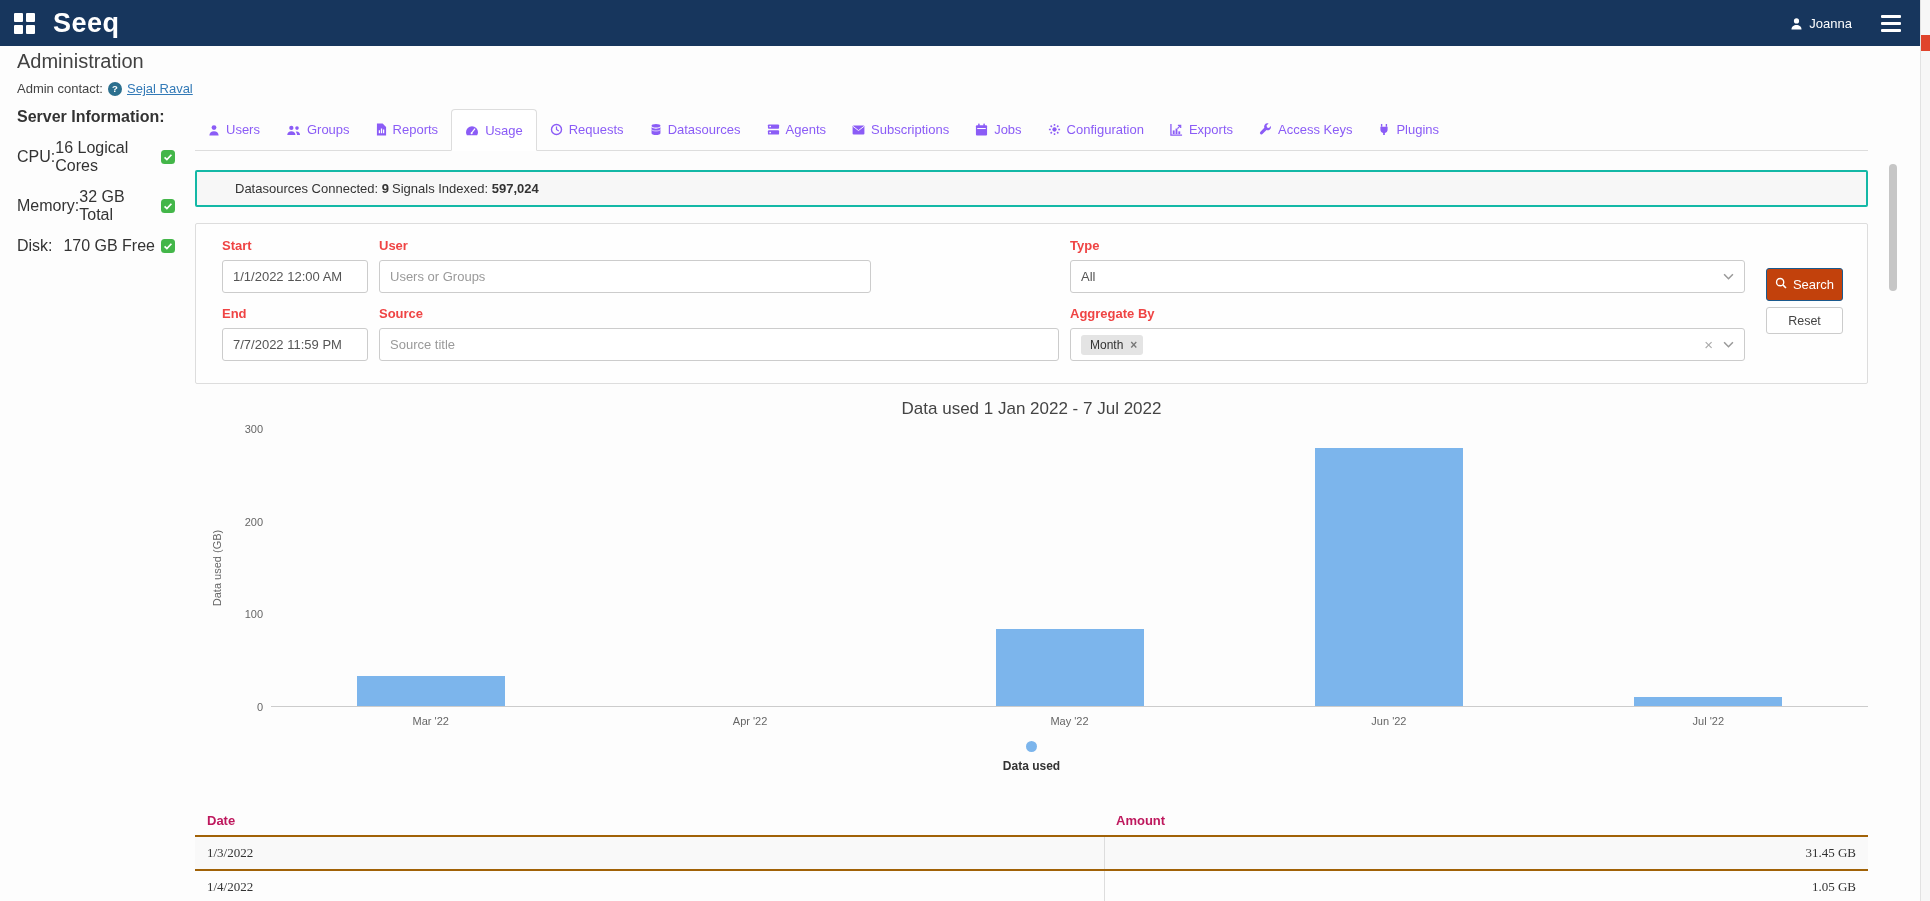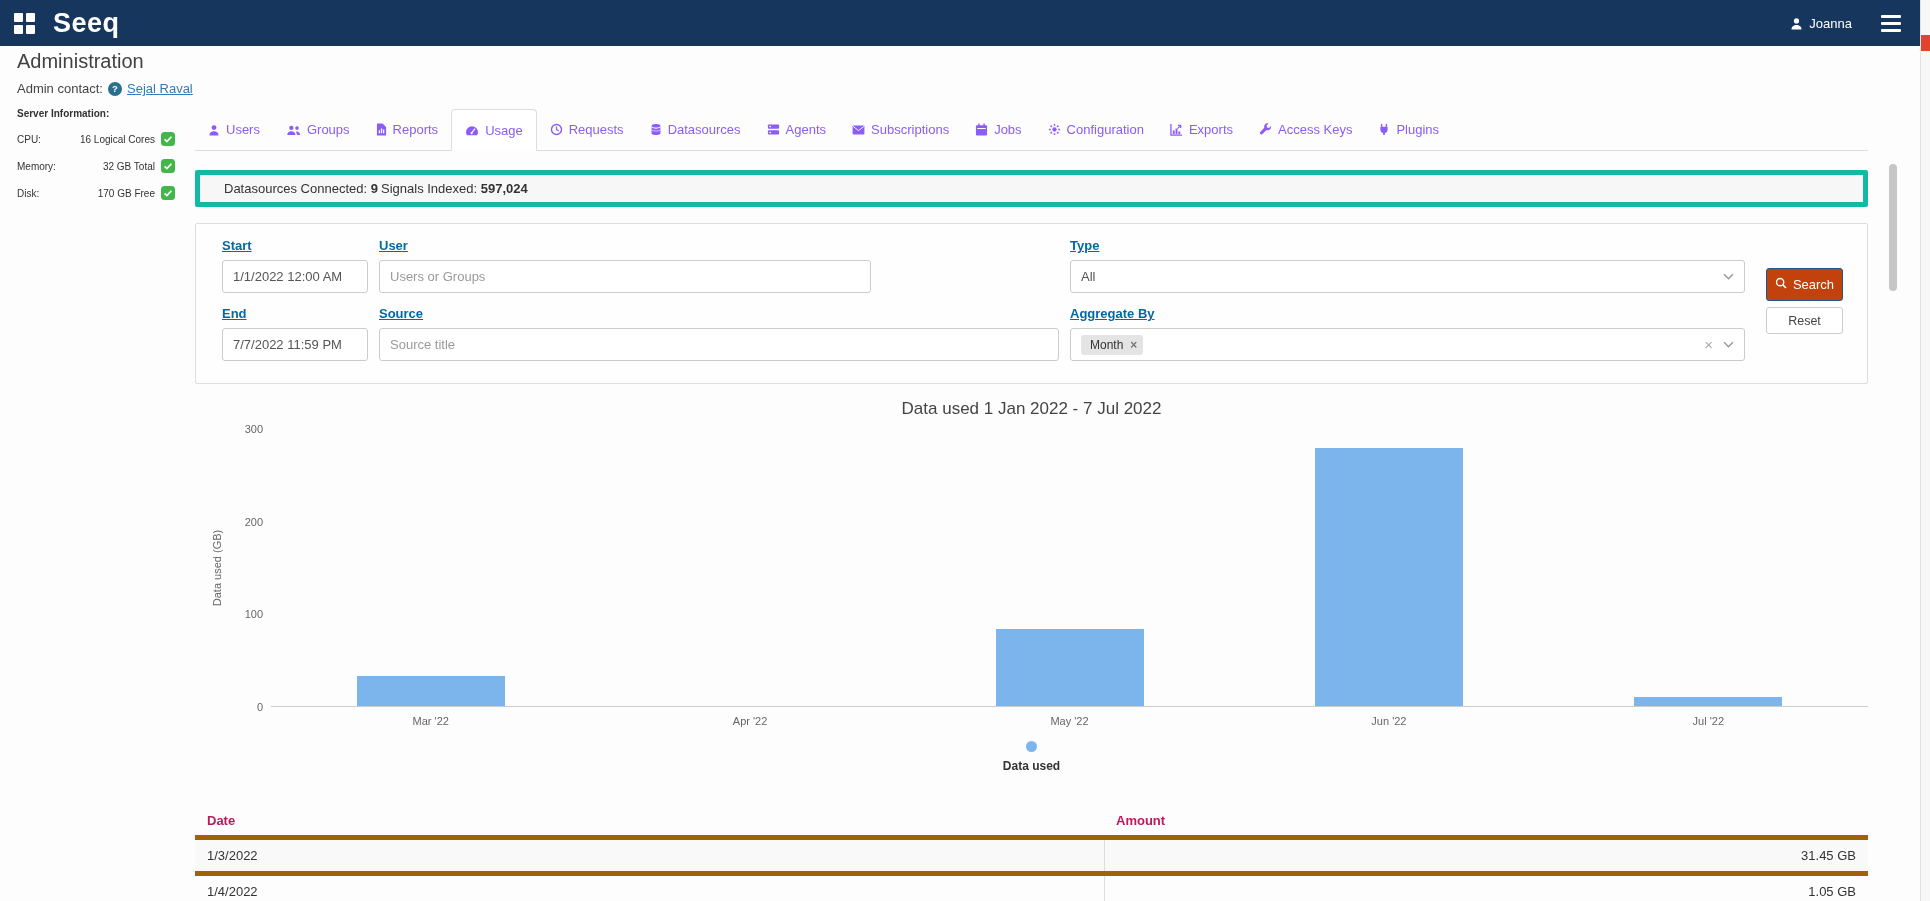--- a/index.html
+++ b/index.html
@@ -28,46 +28,46 @@
 
   
   .content { position:absolute; top:46px; left:0; right:10px; bottom:0; overflow:hidden; }
   .page-head { padding:4px 0 0 17px; }
   h1 { font-size:20px; font-weight:400; color:#424242; }
   .admin-contact { margin-top:8px; display:flex; align-items:center; gap:5px; font-size:13px; color:#444; }
   .admin-contact a { color:#337ab7; text-decoration:underline; }
   .q-icon svg { display:block; }
 
   
-  .server-info { position:absolute; left:17px; top:62px; width:158px; font-size:10px; }
+  .server-info { position:absolute; left:17px; top:62px; width:158px; font-size:16px; }
   .si-heading { font-weight:bold; }
   .si-row { display:flex; align-items:center; margin-top:13px; }
   .si-value { margin-left:auto; }
   .si-check { margin-left:6px; display:flex; }
   .si-check svg { display:block; }
 
   
   .main-col { position:absolute; left:195px; top:63px; width:1673px; }
 
   
   .tab-bar { display:flex; align-items:flex-end; border-bottom:1px solid #ddd; height:42px; }
   .tab { display:flex; align-items:center; gap:6px; height:41px; padding:0 13px; color:#8b5cf6; font-size:13px; cursor:pointer; white-space:nowrap; }
   .tab-ic { display:flex; align-items:center; }
   .tab.active { background:#fff; border:1px solid #ddd; border-bottom:1px solid #fff; border-radius:4px 4px 0 0; height:42px; margin-bottom:-1px; }
 
   
-  .status-bar { margin-top:19px; height:37px; background:#f7f7f7; border:5px solid #14b8a6; border-radius:2px;
-                display:flex; align-items:center; padding:0 24px; font-size:13px; color:#333; }
+  .status-bar { margin-top:19px; height:37px; background:#f7f7f7; border:2px solid #14b8a6; border-radius:2px;
+                display:flex; align-items:center; padding:0 38px; font-size:13px; color:#333; }
   .sb-g1 { width:157px; }
   .status-bar b { font-weight:bold; }
 
   
   .filter-panel { margin-top:16px; height:161px; border:1px solid #ddd; border-radius:2px; background:#fefefe; position:relative; }
   .field { position:absolute; }
-  .f-label { display:block; font-weight:bold; font-size:13px; color:#0369a1; margin-bottom:7px;text-decoration:underline; }
+  .f-label { display:block; font-weight:bold; font-size:13px; color:#ef4444; margin-bottom:7px; }
   .txt { height:33px; border:1px solid #ccc; border-radius:3px; padding:0 10px; font-size:13px; color:#555;
          font-family:"Liberation Sans", sans-serif; background:#fff; width:100%; }
   .txt::placeholder { color:#9a9a9a; }
   .select-box { height:33px; border:1px solid #ccc; border-radius:3px; background:#fff; display:flex; align-items:center;
                 padding:0 10px; font-size:13px; color:#555; cursor:pointer; }
   .select-box .caret { margin-left:auto; display:flex; align-items:center; }
   .f-start { left:26px; top:14px; width:146px; }
   .f-user { left:183px; top:14px; width:492px; }
   .f-type { left:874px; top:14px; width:675px; }
   .f-end { left:26px; top:82px; width:146px; }
@@ -100,21 +100,21 @@
   .legend { margin-top:14px; display:flex; align-items:center; justify-content:center; gap:7px;
             font-size:12px; font-weight:bold; color:#333;flex-direction:column; }
   .legend-dot { width:11px; height:11px; border-radius:50%; display:inline-block; }
 
   
   .data-table { margin-top:33px; width:1673px; border-collapse:collapse; font-size:13px; }
   .data-table th { text-align:left; font-weight:bold; padding:7px 12px; border-bottom:1px solid #ddd; color:#be185d; }
   .data-table th:first-child { width:909px; }
   .data-table td { padding:8px 12px; color:#333; }
   .data-table td + td { border-left:1px solid #ddd; }
-  .data-table tbody tr { border-top:5px solid #a16207; }
+  .data-table tbody tr { border-top:2px solid #a16207;font-family:Liberation Serif, serif; }
   .data-table tbody tr:nth-child(odd) { background:#f9f9f9; }
   .td-amount { text-align:right; }
   .data-table tr.partial td { height:40px; }
 </style>
 </head>
 <body>
 
 <div class="app">
 
   <header class="navbar">

